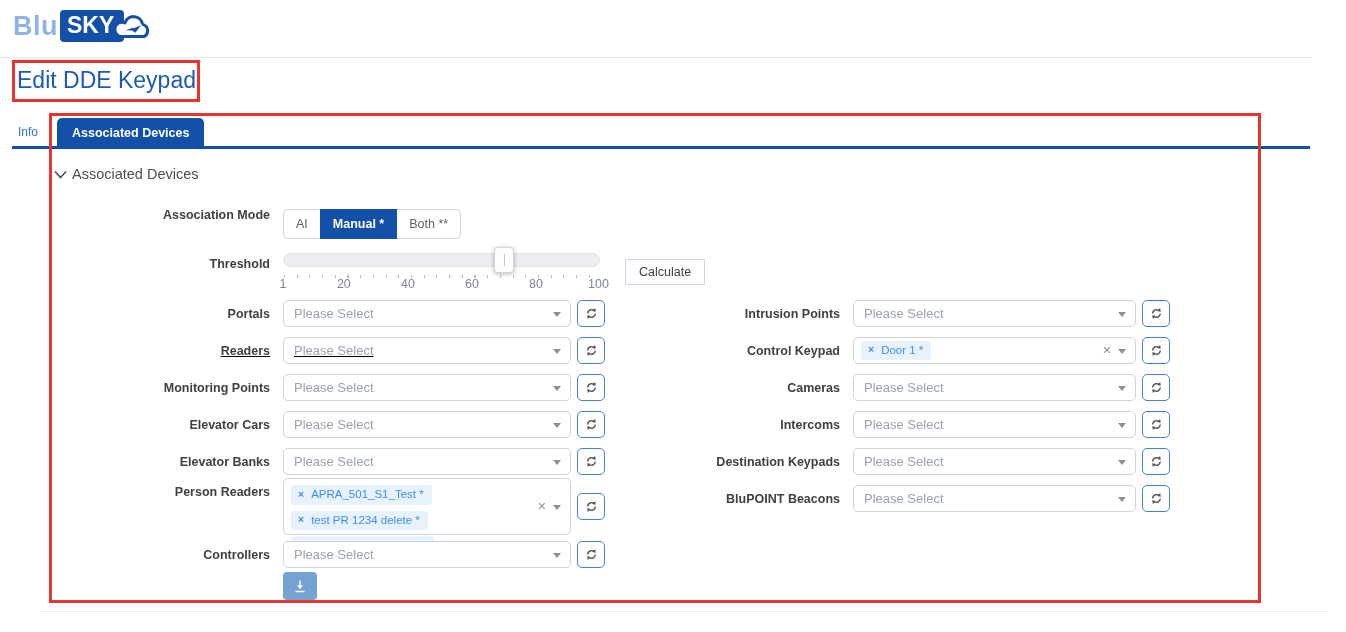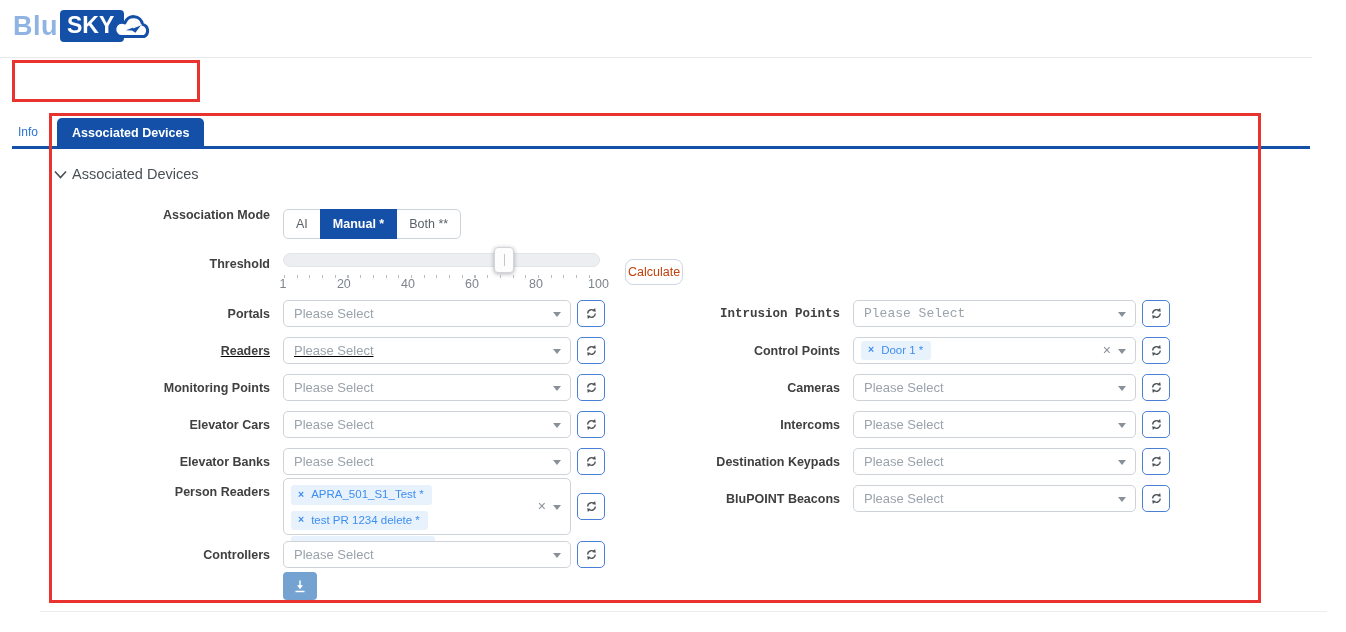--- a/index.html
+++ b/index.html
@@ -64,22 +64,22 @@
   .slider-track { position:absolute; left:283px; top:253px; width:317px; height:14px; background:#eceef1;
     border:1px solid #e2e5e8; border-radius:7px; cursor:pointer; }
   .slider-handle { position:absolute; top:-7px; width:20px; height:26px; background:#fdfdfd;
     border:1px solid #d2d6da; border-radius:4px; box-shadow:0 1px 4px rgba(0,0,0,.3);
     transform:translateX(-50%); cursor:grab; }
   .slider-handle::after { content:""; position:absolute; left:50%; top:6px; bottom:6px; width:1px; background:#c3c8cd; }
   .ruler { position:absolute; left:283px; top:273px; width:317px; height:18px; }
   .ruler-ticks { position:absolute; left:1px; right:0; top:2px; height:3px;
     background:repeating-linear-gradient(to right, #b5bcc3 0 1px, transparent 1px 12.7px); }
   .tick-label { position:absolute; top:4px; transform:translateX(-50%); font-size:12.5px; color:#7d858c; }
-  .calc-btn { position:absolute; left:625px; top:259px; font-size:12.5px; color:#c2410c; background:#fff;
-    border:1px solid #ccd8e4; border-radius:8px; padding:5px 2px; cursor:pointer; }
+  .calc-btn { position:absolute; left:625px; top:259px; font-size:12.5px; color:#404040; background:#fff;
+    border:1px solid #ccd8e4; border-radius:0; padding:5px 13px; cursor:pointer; }
   
   .download-btn { position:absolute; left:283px; top:572px; width:34px; height:28px; background:#74a3d1;
     border:none; border-radius:4px; display:flex; align-items:center; justify-content:center; cursor:pointer; }
 </style>
 </head>
 <body>
 
 <div class="page">
 
   <div class="logo">
@@ -89,20 +89,21 @@
       <svg width="44" height="36" viewBox="0 0 46 36">
         <path d="M13 29 a7.5 7.5 0 1 1 2.6-14.3 a9.5 9.5 0 0 1 18.4 1.6 a6.8 6.8 0 0 1 1.6 12.7 z" fill="#ffffff" stroke="#1450a8" stroke-width="3.2" stroke-linejoin="round"></path>
         <path d="M16.5 22.5 L33 16.5 L26.5 25 L23 22.6 Z" fill="#1450a8"></path>
         <path d="M33 16.5 L24 20.2" stroke="#ffffff" stroke-width="1.1" fill="none"></path>
       </svg>
     </span>
   </div>
 
   <div class="top-divider"></div>
 
+  <div class="page-title">Edit DDE Keypad</div>
 
   <div class="ann ann-title"></div>
   <div class="ann ann-content"></div>
 
   <div class="tab-info">Info</div>
   <div class="tab-active">Associated Devices</div>
   <div class="tab-underline"></div>
   <div class="card-bottom"></div>
 
   <div class="section-header">
@@ -281,40 +282,40 @@
   <button class="download-btn">
     <span style="display:flex;">
       <svg width="14" height="15" viewBox="0 0 16 17">
         <path d="M8 1.5v6.5" stroke="#fff" stroke-width="1.7" fill="none"></path>
         <polygon points="4.6,7.2 11.4,7.2 8,11.6" fill="#fff"></polygon>
         <path d="M2.8 14.2h10.4" stroke="#fff" stroke-width="1.7" fill="none"></path>
       </svg>
     </span>
   </button>
 
-  <div class="row" style="left:630px; top:300px;font-family:Liberation Mono, monospace;">
+  <div class="row" style="left:630px; top:300px;">
     <div class="flabel" style="width:223px">Intrusion Points</div>
     <div class="select" style="width:283px">
       <span class="ph">Please Select</span>
       <span class="caret"></span>
     </div>
     <button class="refresh-btn">
       <span style="display:flex;">
           <svg width="13" height="13" viewBox="0 0 20 20">
             <path d="M4.2 10a5.8 5.8 0 0 1 10-4" fill="none" stroke="#4d5358" stroke-width="2.1"></path>
             <polygon points="15.6,1.6 16.6,7.2 11,6.2" fill="#4d5358"></polygon>
             <path d="M15.8 10a5.8 5.8 0 0 1-10 4" fill="none" stroke="#4d5358" stroke-width="2.1"></path>
             <polygon points="4.4,18.4 3.4,12.8 9,13.8" fill="#4d5358"></polygon>
           </svg>
         </span>
     </button>
   </div>
 
   <div class="row" style="left:630px; top:337px;">
-    <div class="flabel" style="width:223px">Control Points</div>
+    <div class="flabel" style="width:223px">Control Keypad</div>
     <div class="select single-tag" style="width:283px">
       <span class="tag">
         <span class="x">×</span>
         <span>Door 1 *</span>
       </span>
       <span class="clear-x">×</span>
       <span class="caret"></span>
     </div>
     <button class="refresh-btn">
       <span style="display:flex;">

